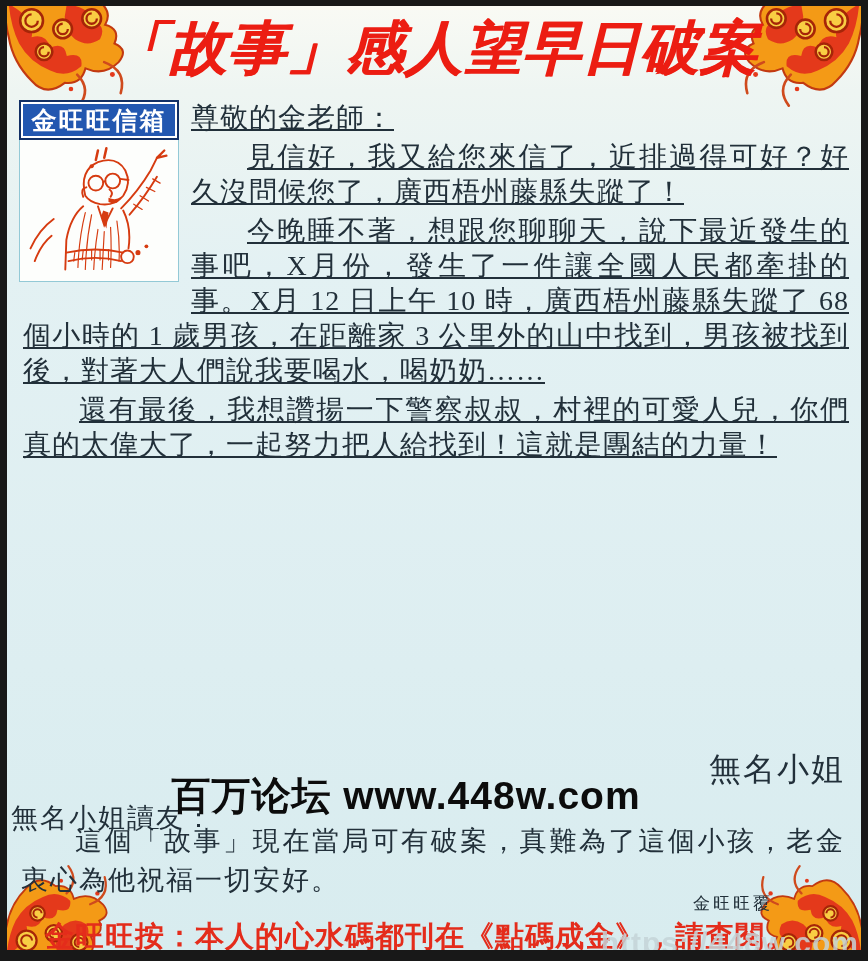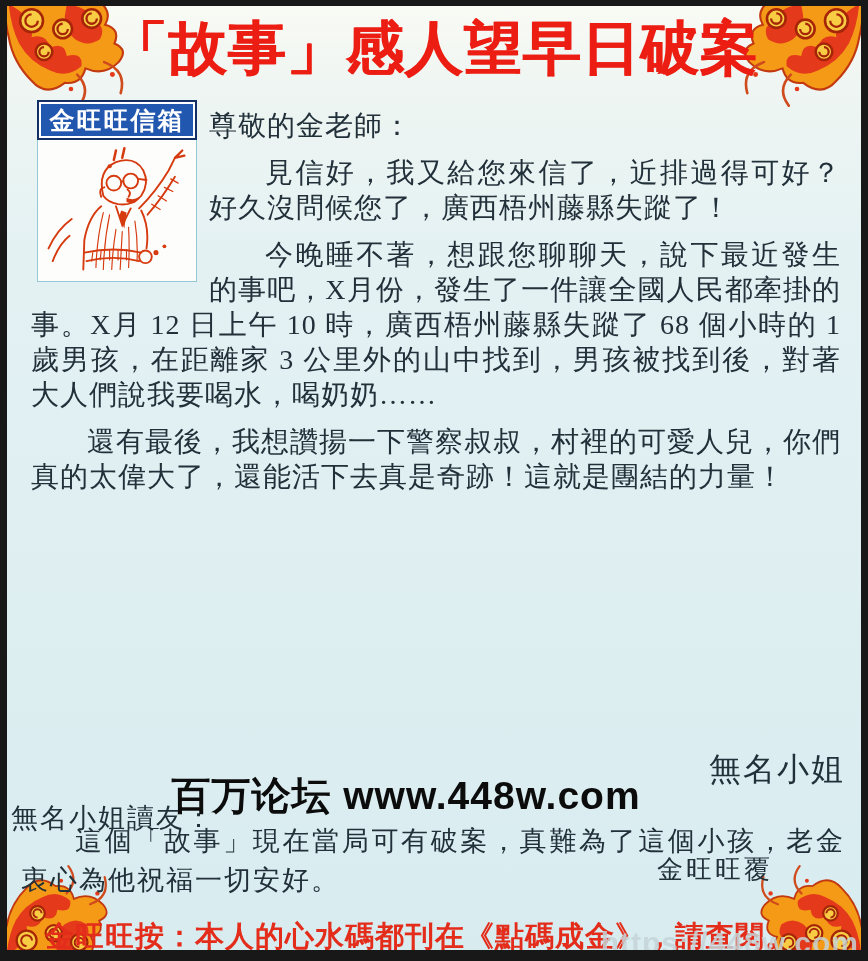--- a/index.html
+++ b/index.html
@@ -17,40 +17,41 @@
   .inner{position:absolute;inset:0;}
   
   .title{
     position:absolute;top:2px;left:0;width:100%;
     text-align:center;
     font-size:58px;line-height:82px;font-weight:900;
     letter-spacing:1px;
     color:#ec1d12;
     text-shadow:1px 0 0 #ec1d12;
     white-space:nowrap;
+    font-style:italic;
   }
   
   .flourish{position:absolute;pointer-events:none;}
   .fl-tl{top:-4px;left:-4px;width:138px;height:114px;}
   .fl-tr{top:-4px;right:-4px;width:138px;height:114px;transform:scaleX(-1);}
   .fl-bl{bottom:-8px;left:-4px;width:118px;height:102px;transform:scaleY(-1);}
   .fl-br{bottom:-8px;right:-4px;width:118px;height:102px;transform:scale(-1,-1);}
   
   .letter{
     position:absolute;top:90px;left:12px;right:8px;height:656px;
     overflow:hidden;
     font-size:28px;line-height:35px;letter-spacing:1px;
     text-align:justify;
   }
-  .letter p{margin:12px;text-indent:2em;}
+  .letter p{margin:4px;text-indent:2em;text-decoration:underline;}
   .letter p.salutation{text-indent:0;}
   
   .mailbox{
     float:left;width:160px;height:188px;
-    margin:4px 12px 4px 18px;
+    margin:4px 12px 4px 0;
   }
   .mailbox-header{
     height:40px;box-sizing:border-box;
     background:#2257b0;border:2px solid #123066;
     box-shadow:inset 0 0 0 2px #ffffff;
     color:#ffffff;
     font-family:"Liberation Sans","DejaVu Sans",sans-serif;
     font-weight:bold;font-size:25px;line-height:36px;
     text-align:center;letter-spacing:2px;white-space:nowrap;
   }
@@ -76,22 +77,22 @@
     position:absolute;top:794px;left:4px;
     font-size:27px;letter-spacing:2px;
   }
   .reply-body{
     position:absolute;top:816px;left:14px;right:16px;height:76px;
     overflow:hidden;
     font-size:27px;line-height:39px;letter-spacing:2px;
     text-indent:2em;text-align:justify;
   }
   .sig-reply{
-    position:absolute;top:846px;right:88px;
-    font-size:26px;letter-spacing:3px;
+    position:absolute;top:886px;right:88px;
+    font-size:17px;letter-spacing:3px;
   }
   .footer-note{
     position:absolute;top:911px;left:0;width:100%;
     text-align:center;transform:translateX(-14px);
     font-size:29px;font-weight:bold;color:#e42c1b;
     letter-spacing:1px;white-space:nowrap;z-index:3;
   }
   .wm-corner{
     position:absolute;bottom:-10px;right:2px;
     font-family:"Liberation Sans","DejaVu Sans",sans-serif;
@@ -186,21 +187,21 @@
               <circle cx="112" cy="104" r="2.4"></circle>
               <circle cx="120" cy="98" r="1.8"></circle>
               <circle cx="68" cy="22" r="2"></circle>
             </g>
           </svg>
         </div>
       </div>
       <p class="salutation">尊敬的金老師：</p>
       <p>見信好，我又給您來信了，近排過得可好？好久沒問候您了，廣西梧州藤縣失蹤了！</p>
       <p>今晚睡不著，想跟您聊聊天，說下最近發生的事吧，X月份，發生了一件讓全國人民都牽掛的事。X月 12 日上午 10 時，廣西梧州藤縣失蹤了 68 個小時的 1 歲男孩，在距離家 3 公里外的山中找到，男孩被找到後，對著大人們說我要喝水，喝奶奶……</p>
-      <p>還有最後，我想讚揚一下警察叔叔，村裡的可愛人兒，你們真的太偉大了，還能活下去真是奇跡！這就是團結的力量！</p>
+      <p>還有最後，我想讚揚一下警察叔叔，村裡的可愛人兒，你們真的太偉大了，一起努力把人給找到！這就是團結的力量！</p>
 
     </div>
 
     <div class="sig-letter">無名小姐</div>
 
     <div class="wm-center">百万论坛 www.448w.com</div>
 
     <div class="reply-addressee">無名小姐讀友：</div>
     <div class="reply-body">這個「故事」現在當局可有破案，真難為了這個小孩，老金衷心為他祝福一切安好。</div>
     <div class="sig-reply">金旺旺覆</div>

